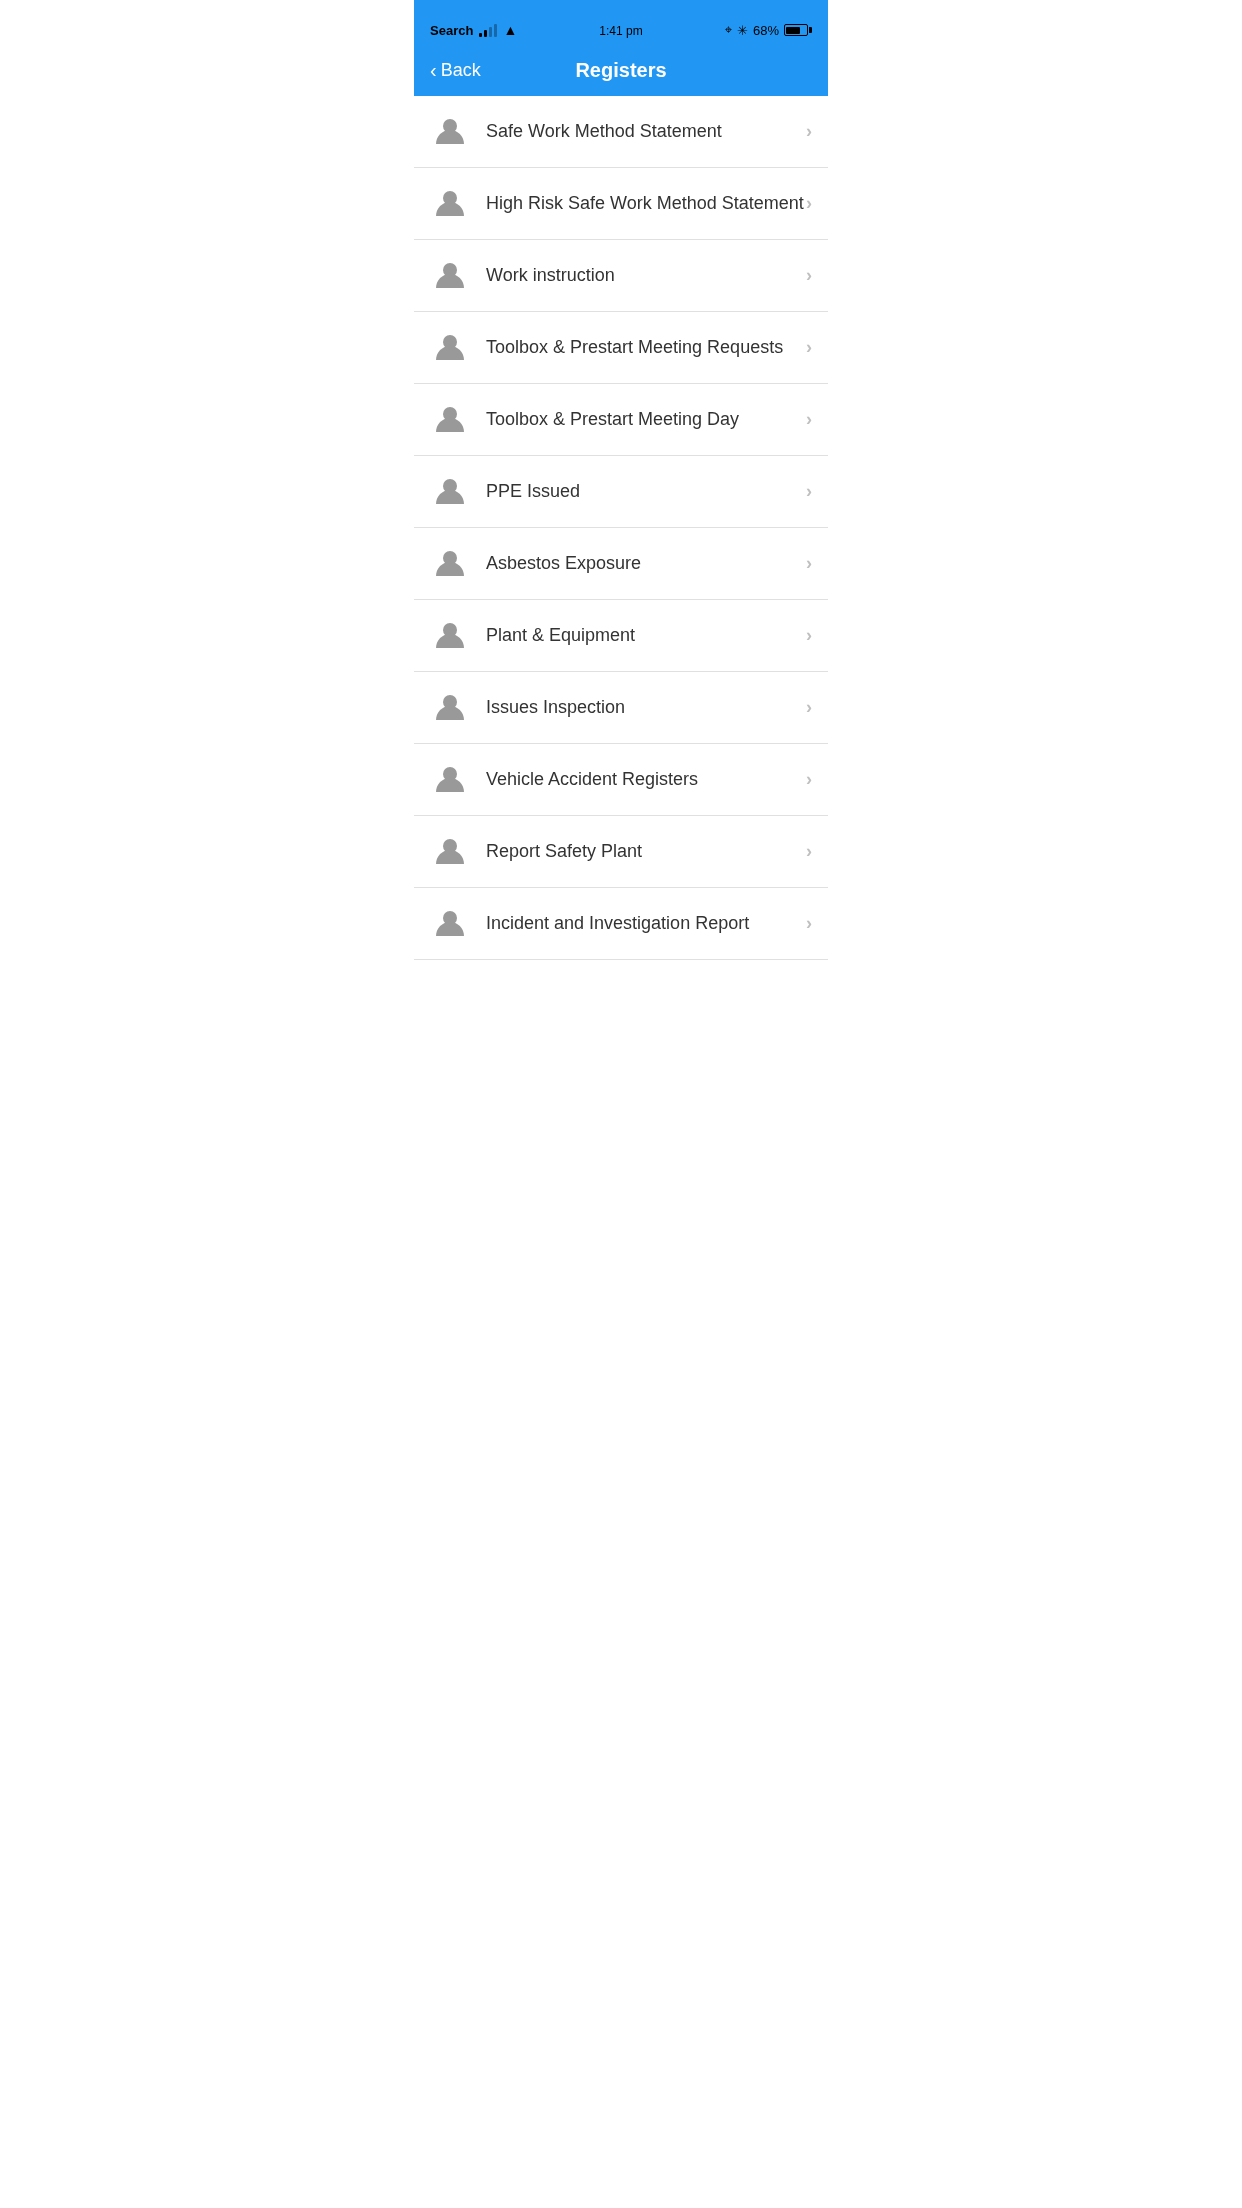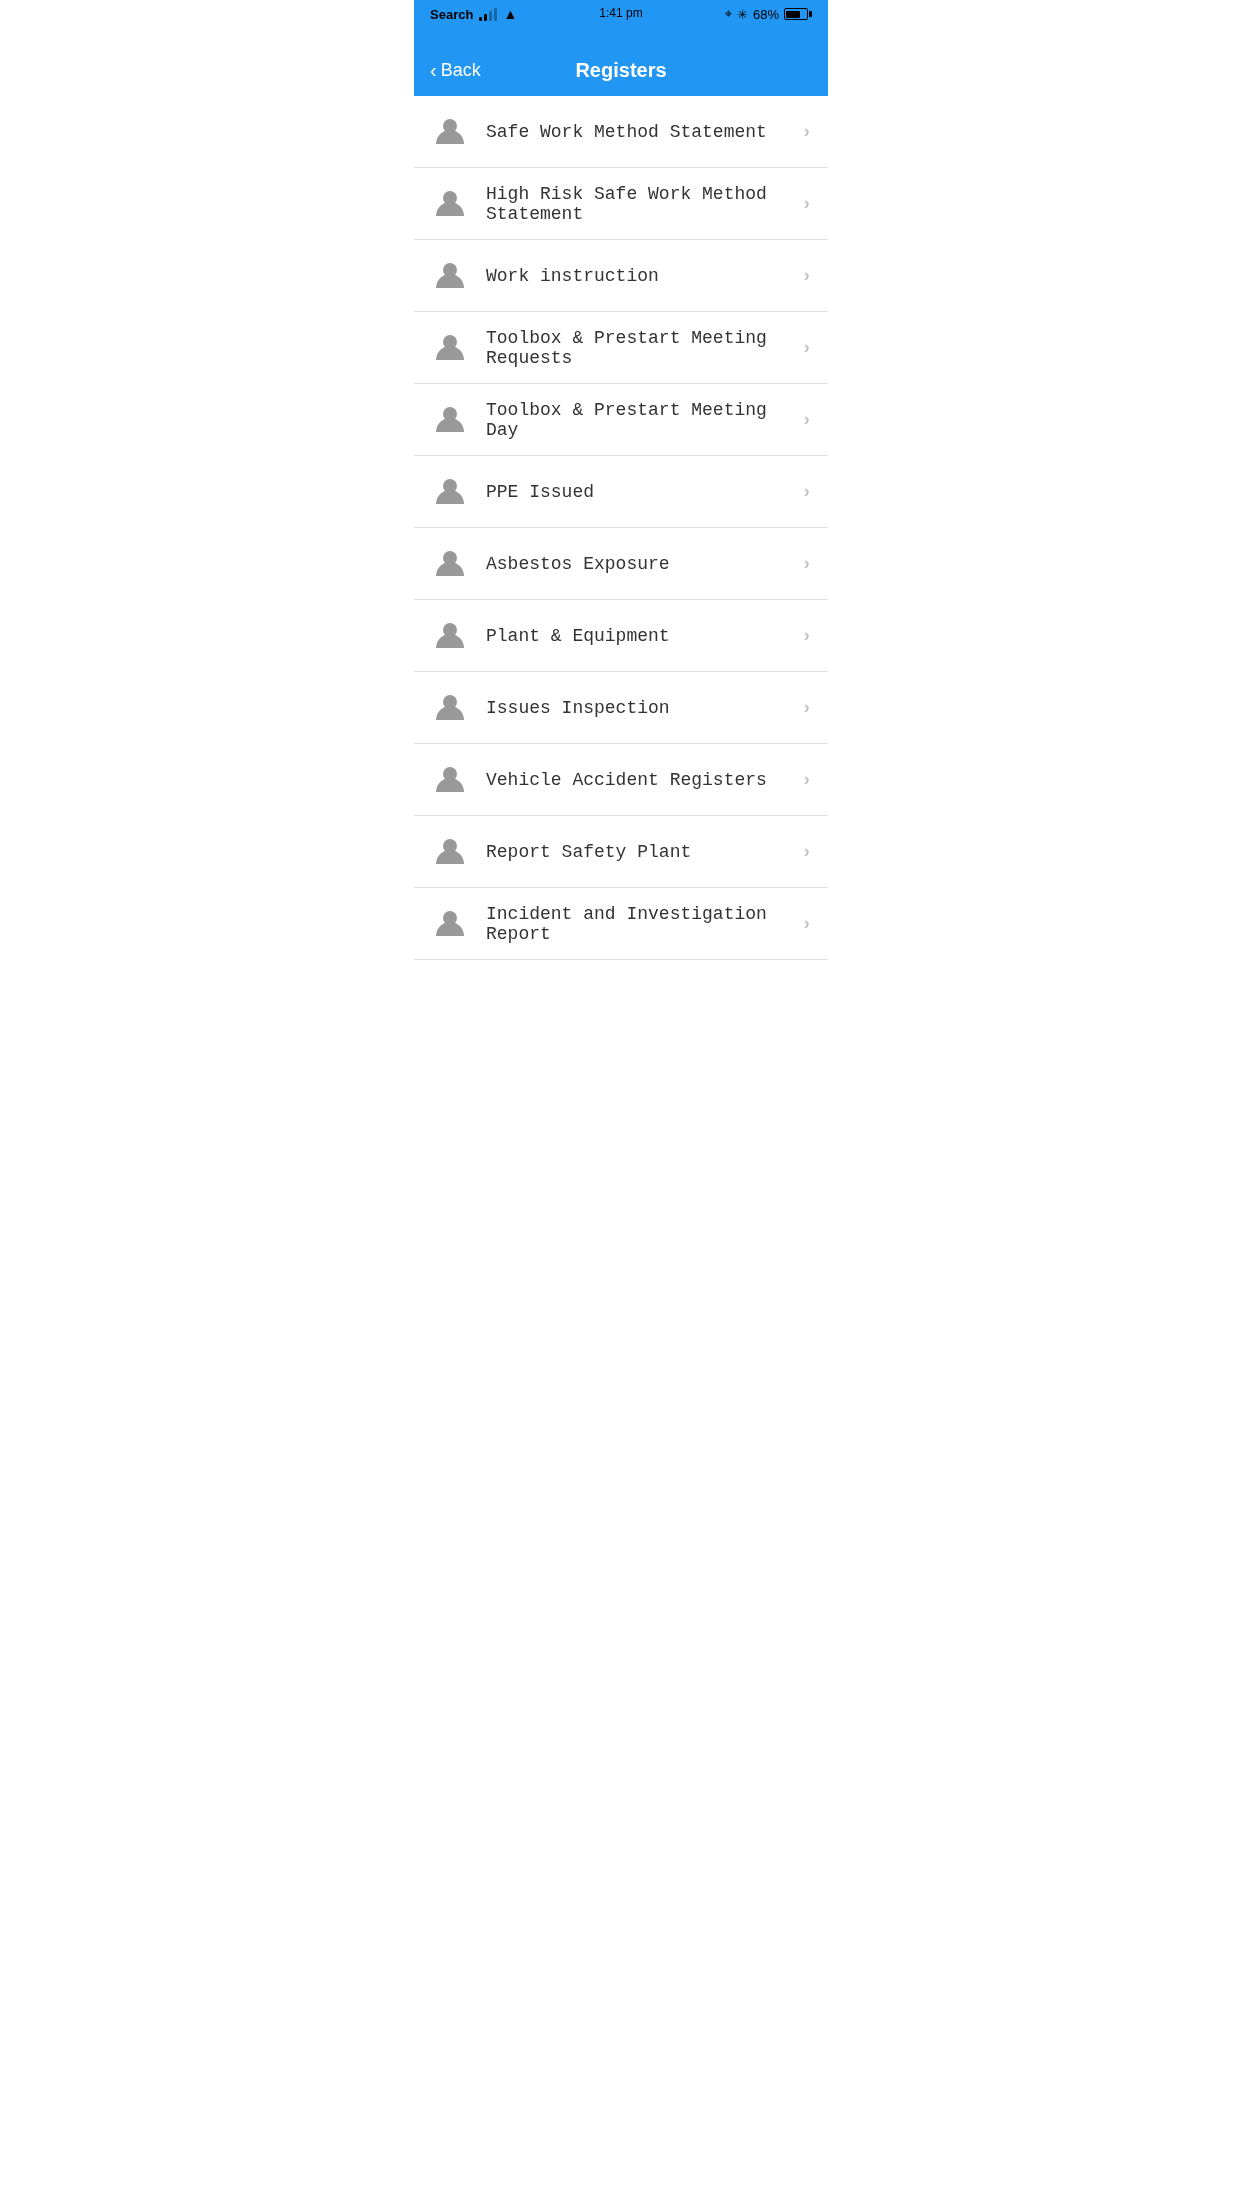--- a/index.html
+++ b/index.html
@@ -15,21 +15,21 @@
       width: 414px;
       max-width: 414px;
       margin: 0 auto;
       overflow-x: hidden;
     }
 
     .status-bar {
       background: #2196F3;
       display: flex;
       justify-content: space-between;
-      align-items: flex-start;
+      align-items: flex-end;
       padding: 6px 16px;
       height: 44px;
       color: #000;
       font-size: 13px;
       font-weight: 500;
     }
 
     .status-left {
       display: flex;
       align-items: center;
@@ -79,21 +79,20 @@
       position: absolute;
       left: 50%;
       transform: translateX(-50%);
       color: #ffffff;
       font-size: 20px;
       font-weight: 700;
     }
 
     .list-container {
       background: #ffffff;
-      font-family: Liberation Mono, monospace;
     }
 
     .list-item {
       display: flex;
       align-items: center;
       padding: 0 16px;
       height: 72px;
       border-bottom: 1px solid #e0e0e0;
       cursor: pointer;
       background: #ffffff;

